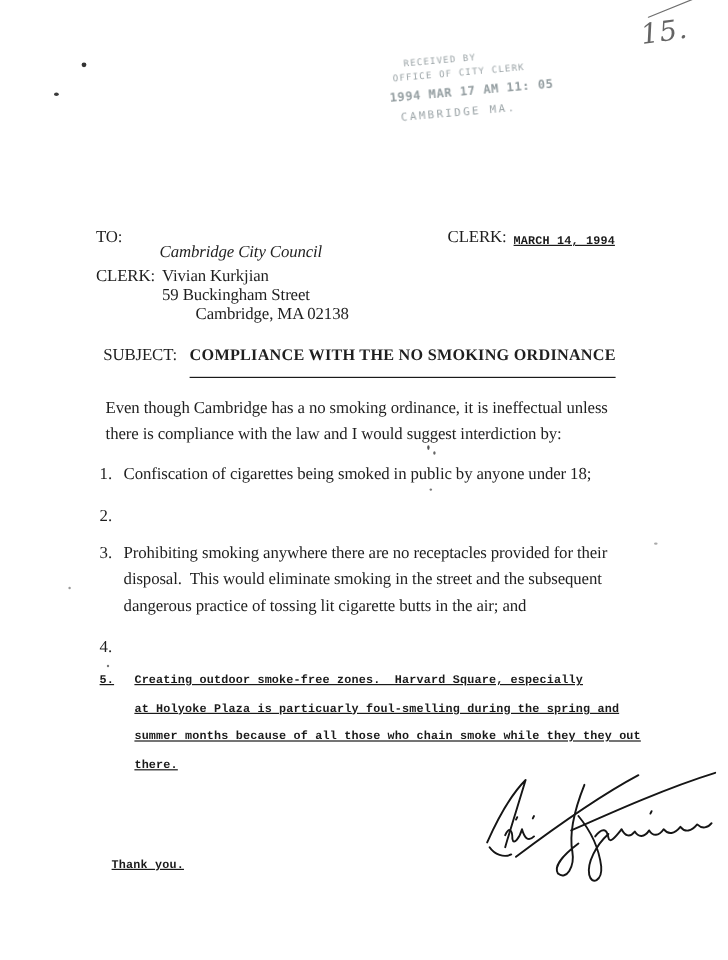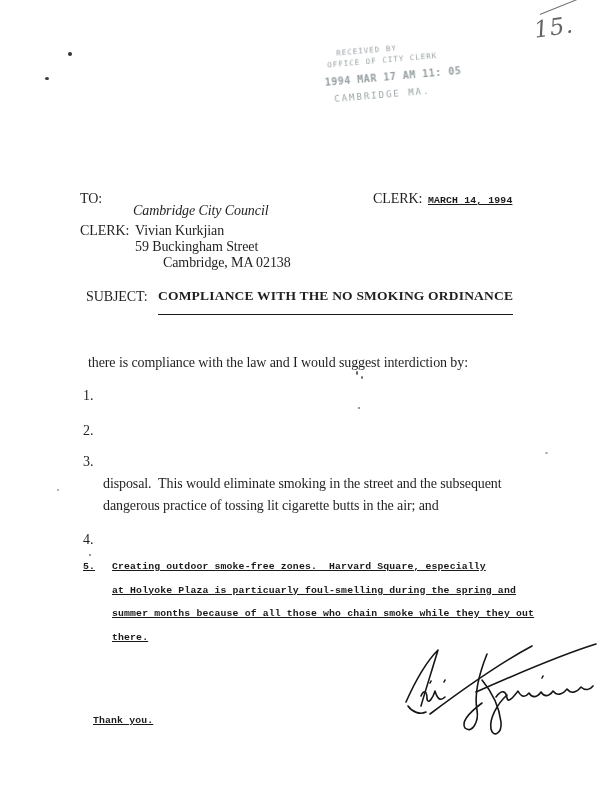--- a/index.html
+++ b/index.html
@@ -59,27 +59,30 @@
   <div class="tline mono" style="left:428px;top:196px;">MARCH 14, 1994</div>
 
   <div class="tline serif" style="left:80px;top:224px;">CLERK:</div>
   <div class="tline serif" style="left:135px;top:224px;">Vivian Kurkjian</div>
   <div class="tline serif" style="left:135px;top:240px;">59 Buckingham Street</div>
   <div class="tline serif" style="left:135px;top:256px;margin-left:28px;">Cambridge, MA 02138</div>
 
   <div class="tline serif" style="left:86px;top:290px;">SUBJECT:</div>
   <div class="tline subject-underline" style="left:158px;top:289px;">COMPLIANCE WITH THE NO SMOKING ORDINANCE</div>
 
+  <div class="tline serif" style="left:88px;top:334px;">Even though Cambridge has a no smoking ordinance, it is ineffectual unless</div>
   <div class="tline serif" style="left:88px;top:356px;">there is compliance with the law and I would suggest interdiction by:</div>
 
   <div class="tline serif" style="left:83px;top:389px;">1.</div>
+  <div class="tline serif" style="left:103px;top:389px;">Confiscation of cigarettes being smoked in public by anyone under 18;</div>
 
   <div class="tline serif" style="left:83px;top:424px;">2.</div>
 
   <div class="tline serif" style="left:83px;top:455px;">3.</div>
+  <div class="tline serif" style="left:103px;top:455px;">Prohibiting smoking anywhere there are no receptacles provided for their</div>
   <div class="tline serif" style="left:103px;top:499px;">dangerous practice of tossing lit cigarette butts in the air; and</div>
   <div class="tline serif" style="left:103px;top:477px;">disposal.  This would eliminate smoking in the street and the subsequent</div>
 
   <div class="tline serif" style="left:83px;top:533px;">4.</div>
 
   <div class="tline mono" style="left:83px;top:562px;">5.</div>
   <div class="tline mono" style="left:112px;top:562px;">Creating outdoor smoke-free zones.  Harvard Square, especially</div>
   <div class="tline mono" style="left:112px;top:585.5px;">at Holyoke Plaza is particuarly foul-smelling during the spring and</div>
   <div class="tline mono" style="left:112px;top:609px;">summer months because of all those who chain smoke while they they out</div>
   <div class="tline mono" style="left:112px;top:632.5px;">there.</div>

